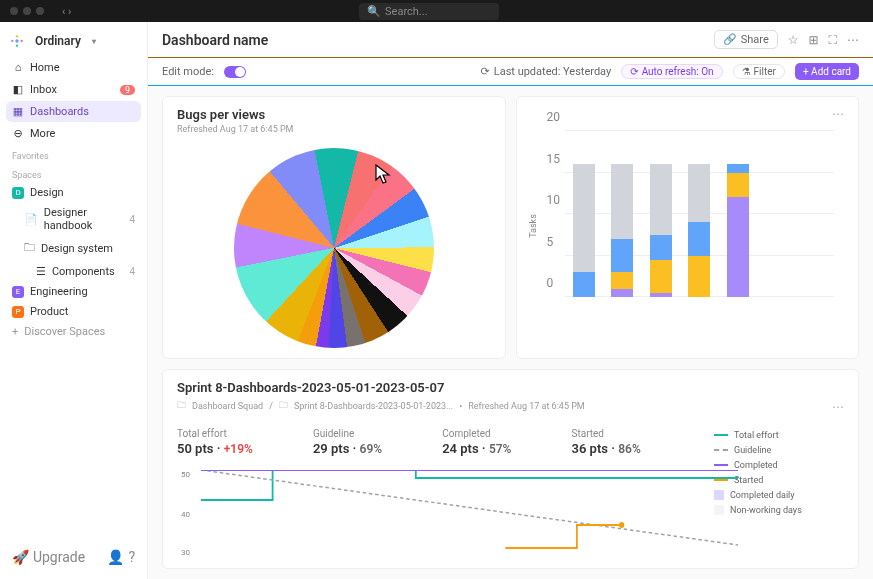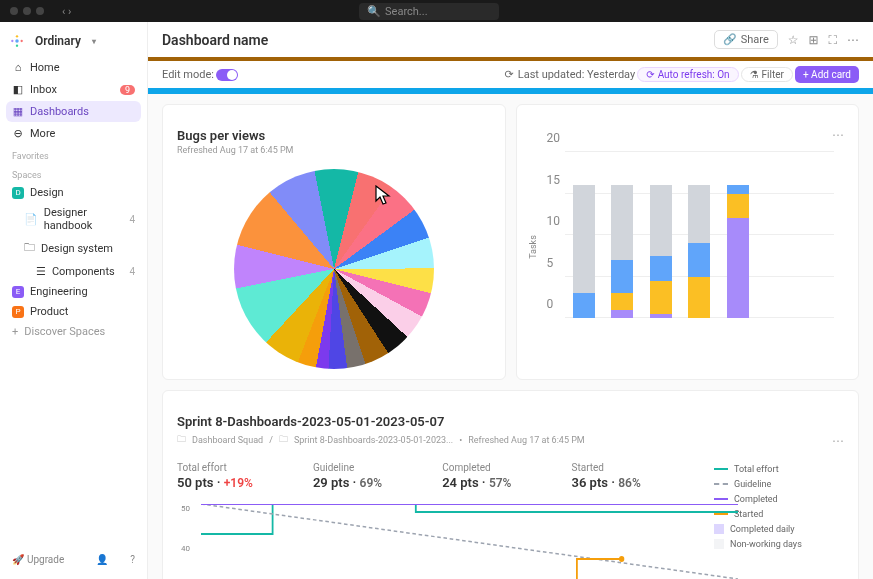--- a/index.html
+++ b/index.html
@@ -23,40 +23,40 @@
 .chev-down { font-size: 8px; color: #888; }
 .nav-item { display: flex; align-items: center; gap: 6px; padding: 4px 6px; border-radius: 6px; color: #333; cursor: pointer; }
 .nav-item.active { background: #ede9fe; color: #6b46c1; }
 .nav-item .icon { width: 12px; display: flex; justify-content: center; }
 .badge { margin-left: auto; background: #f87171; color: #fff; border-radius: 8px; padding: 0 5px; font-size: 9px; }
 .count { margin-left: auto; color: #aaa; font-size: 10px; }
 .section-label { font-size: 9px; color: #aaa; padding: 6px 6px 2px; }
 .space-item { display: flex; align-items: center; gap: 6px; padding: 3px 6px; }
 .space-dot { width: 12px; height: 12px; border-radius: 3px; font-size: 8px; display: flex; align-items: center; justify-content: center; color: #fff; }
 .subspace { padding-left: 18px; }
-.sidebar-footer { margin-top: auto; display: flex; align-items: center; gap: 21px; padding: 6px; color: #888; font-size: 10px; }
+.sidebar-footer { margin-top: auto; display: flex; align-items: center; gap: 4px; padding: 6px; color: #888; font-size: 14px; }
 
 .main { flex: 1; display: flex; flex-direction: column; overflow: hidden; }
-.header { display: flex; align-items: center; padding: 8px 14px; border-bottom: 4px solid #a16207; }
+.header { display: flex; align-items: center; padding: 8px 14px; border-bottom: 1px solid #a16207; }
 .header h1 { font-size: 14px; font-weight: 600; }
 .header-actions { margin-left: auto; display: flex; align-items: center; gap: 10px; color: #666; }
 .share-btn { border: 1px solid #ddd; border-radius: 5px; padding: 2px 8px; display: flex; align-items: center; gap: 4px; font-size: 11px; }
 .header-icon { color: #888; cursor: pointer; }
 
-.toolbar { display: flex; align-items: center; padding: 5px 14px; border-bottom: 6px solid #0ea5e9; font-size: 11px; color: #666; gap: 2px; }
+.toolbar { display: flex; align-items: center; padding: 5px 14px; border-bottom: 1px solid #0ea5e9; font-size: 11px; color: #666; gap: 10px; }
 .toggle { width: 22px; height: 12px; background: #8b5cf6; border-radius: 6px; position: relative; }
 .toggle::after { content: ""; position: absolute; right: 1px; top: 1px; width: 10px; height: 10px; background: #fff; border-radius: 50%; }
 .pill { border: 1px solid #e9d5ff; background: #faf5ff; color: #7c3aed; border-radius: 10px; padding: 1px 8px; font-size: 10px; display: flex; align-items: center; gap: 3px; }
 .pill.gray { border-color: #e5e5e5; background: #fff; color: #666; }
 .add-card { background: #8b5cf6; color: #fff; border-radius: 5px; padding: 3px 8px; font-size: 10px; }
 
 .content { flex: 1; padding: 10px 14px; background: #fafafa; overflow: auto; display: flex; flex-direction: column; gap: 10px; }
 .row1 { display: flex; gap: 10px; }
 .card { background: #fff; border: 1px solid #eee; border-radius: 6px; padding: 10px 14px; flex: 1; }
-.card-head { display: flex; align-items: flex-end; margin-top: 13px; }
+.card-head { display: flex; align-items: flex-end; }
 .card-title { font-size: 13px; font-weight: 600; }
 .card-sub { font-size: 9px; color: #999; margin-top: 2px; }
 .card-menu { margin-left: auto; color: #aaa; }
 
 .pie-wrap { display: flex; justify-content: center; padding: 14px 0 0; position: relative; }
 .pie { width: 200px; height: 200px; border-radius: 50%; }
 .cursor { position: absolute; top: 30px; left: 198px; font-size: 16px; color: #000; pointer-events: none; }
 
 .bar-chart { position: relative; height: 200px; padding: 10px 10px 24px 34px; }
 .bc-ylabel { position: absolute; left: 0; top: 50%; transform: rotate(-90deg) translate(0,-10px); font-size: 9px; color: #888; }

